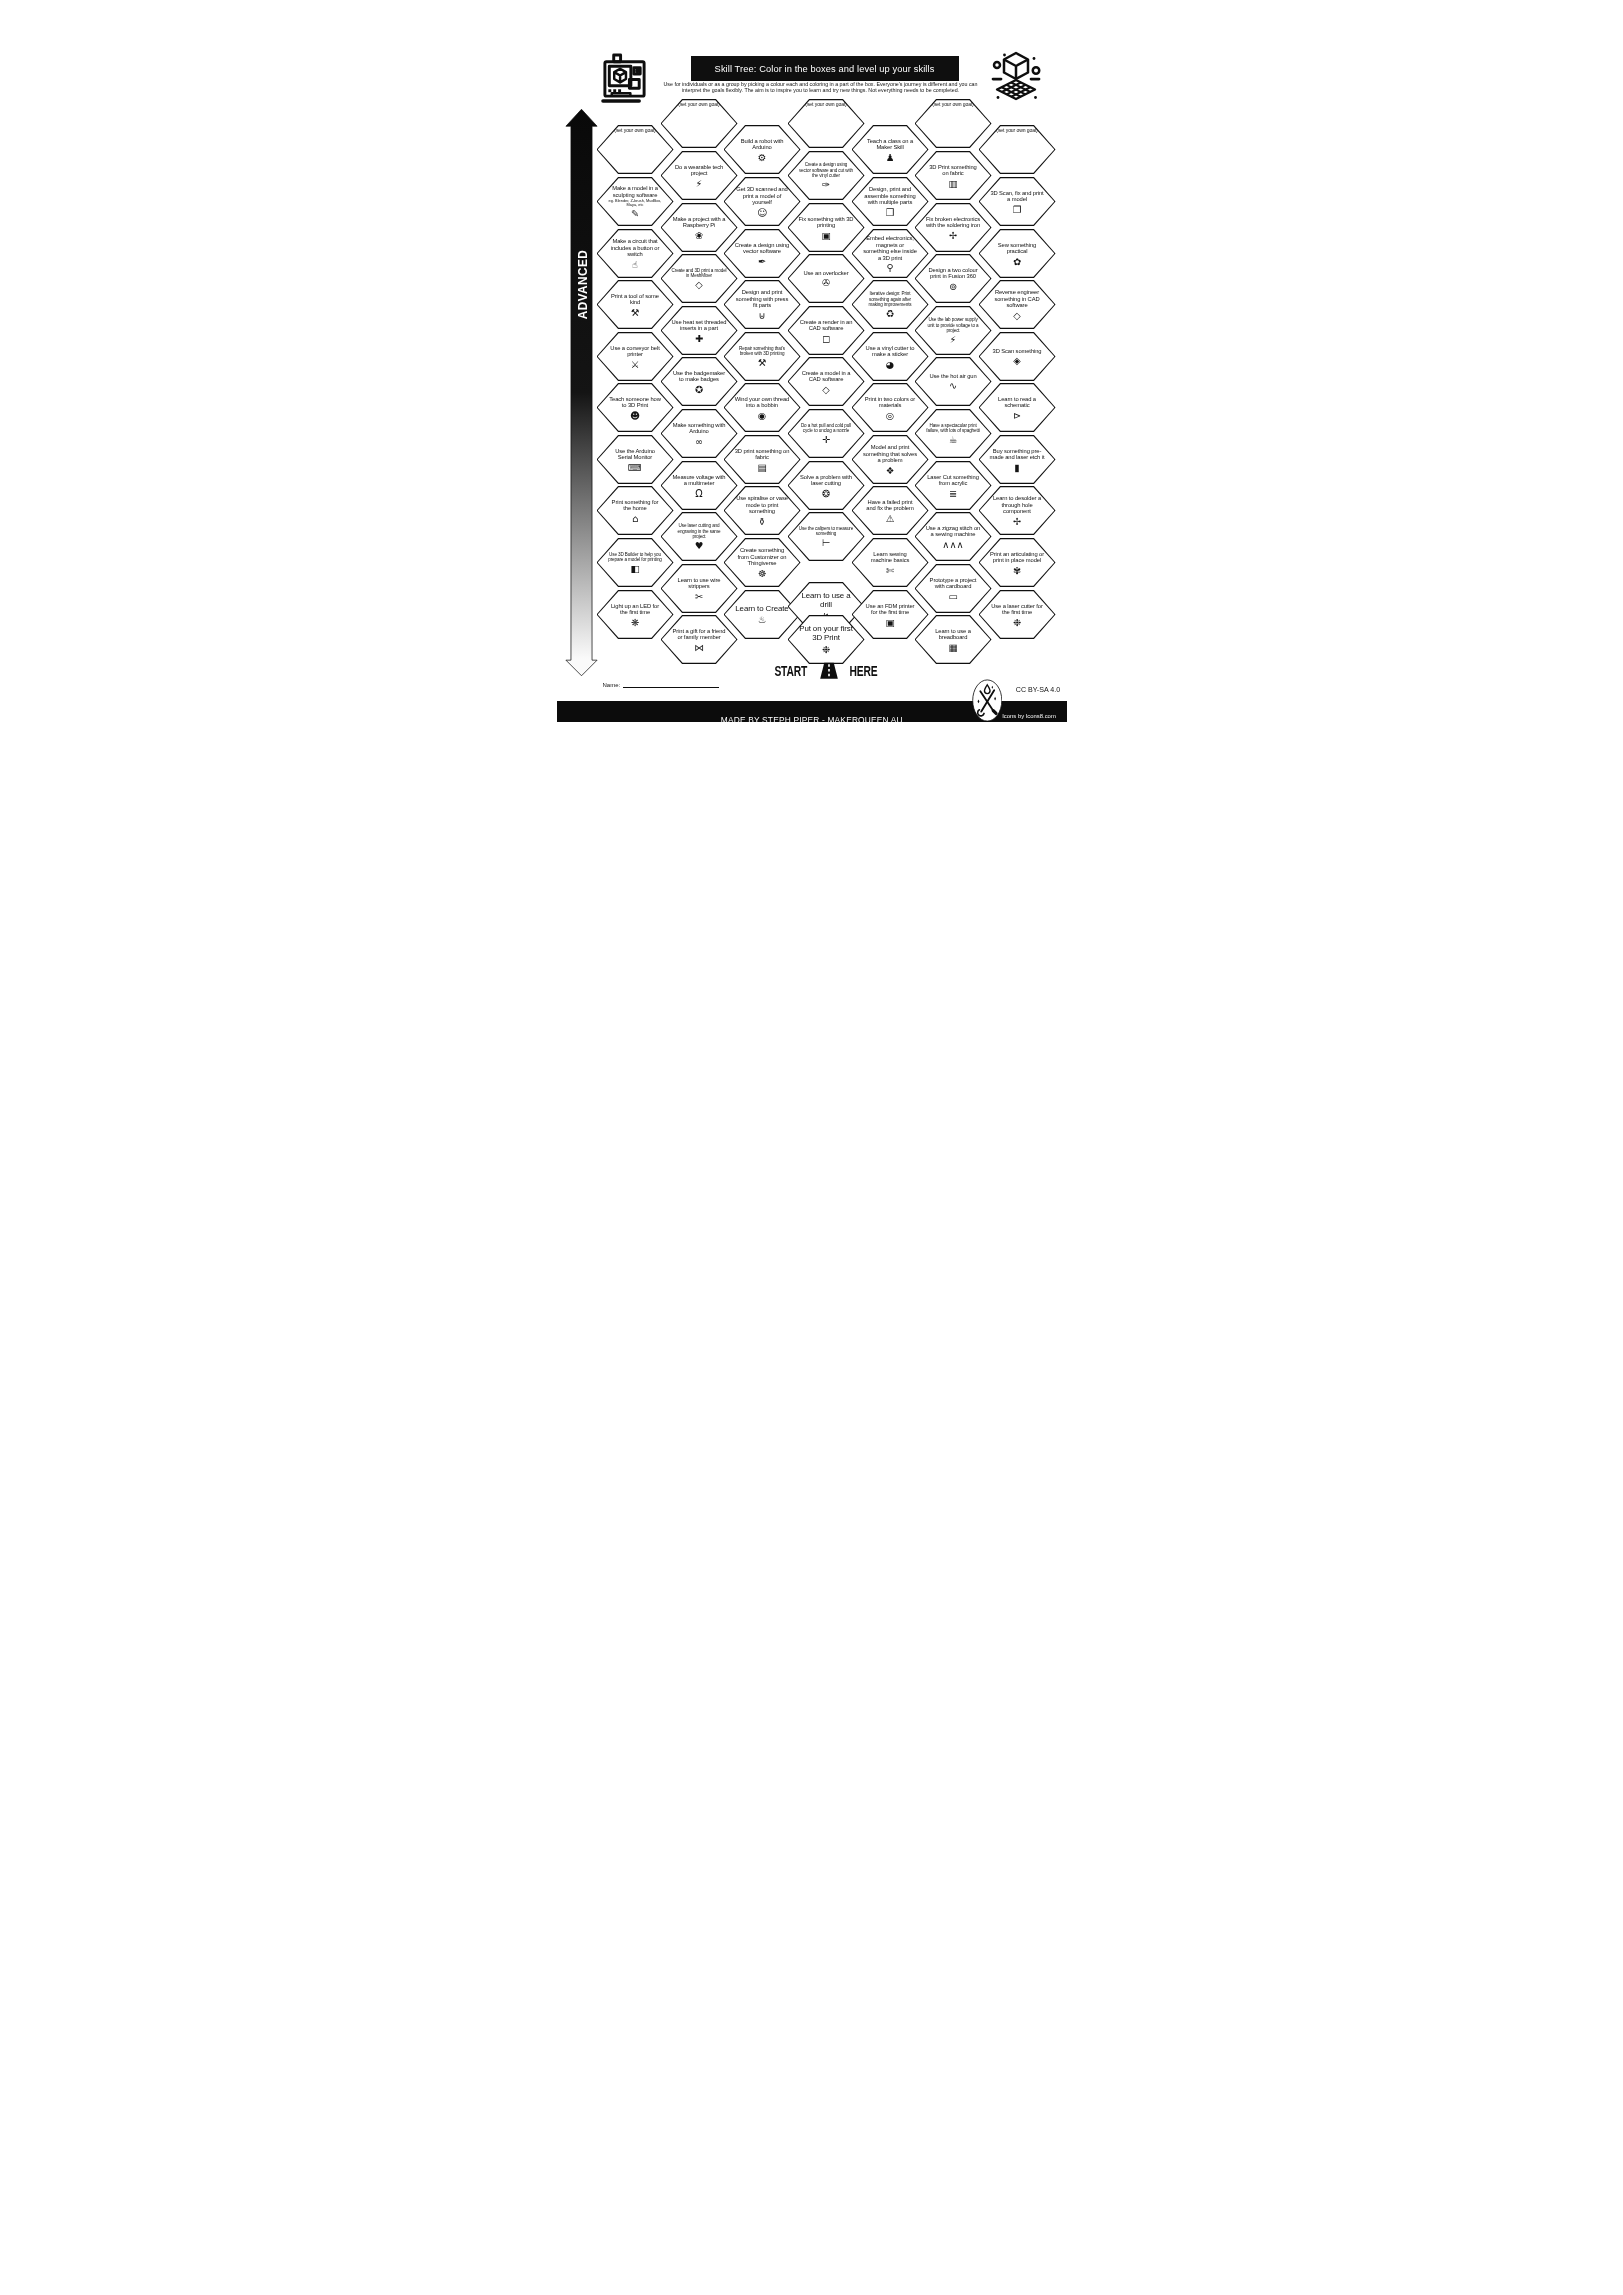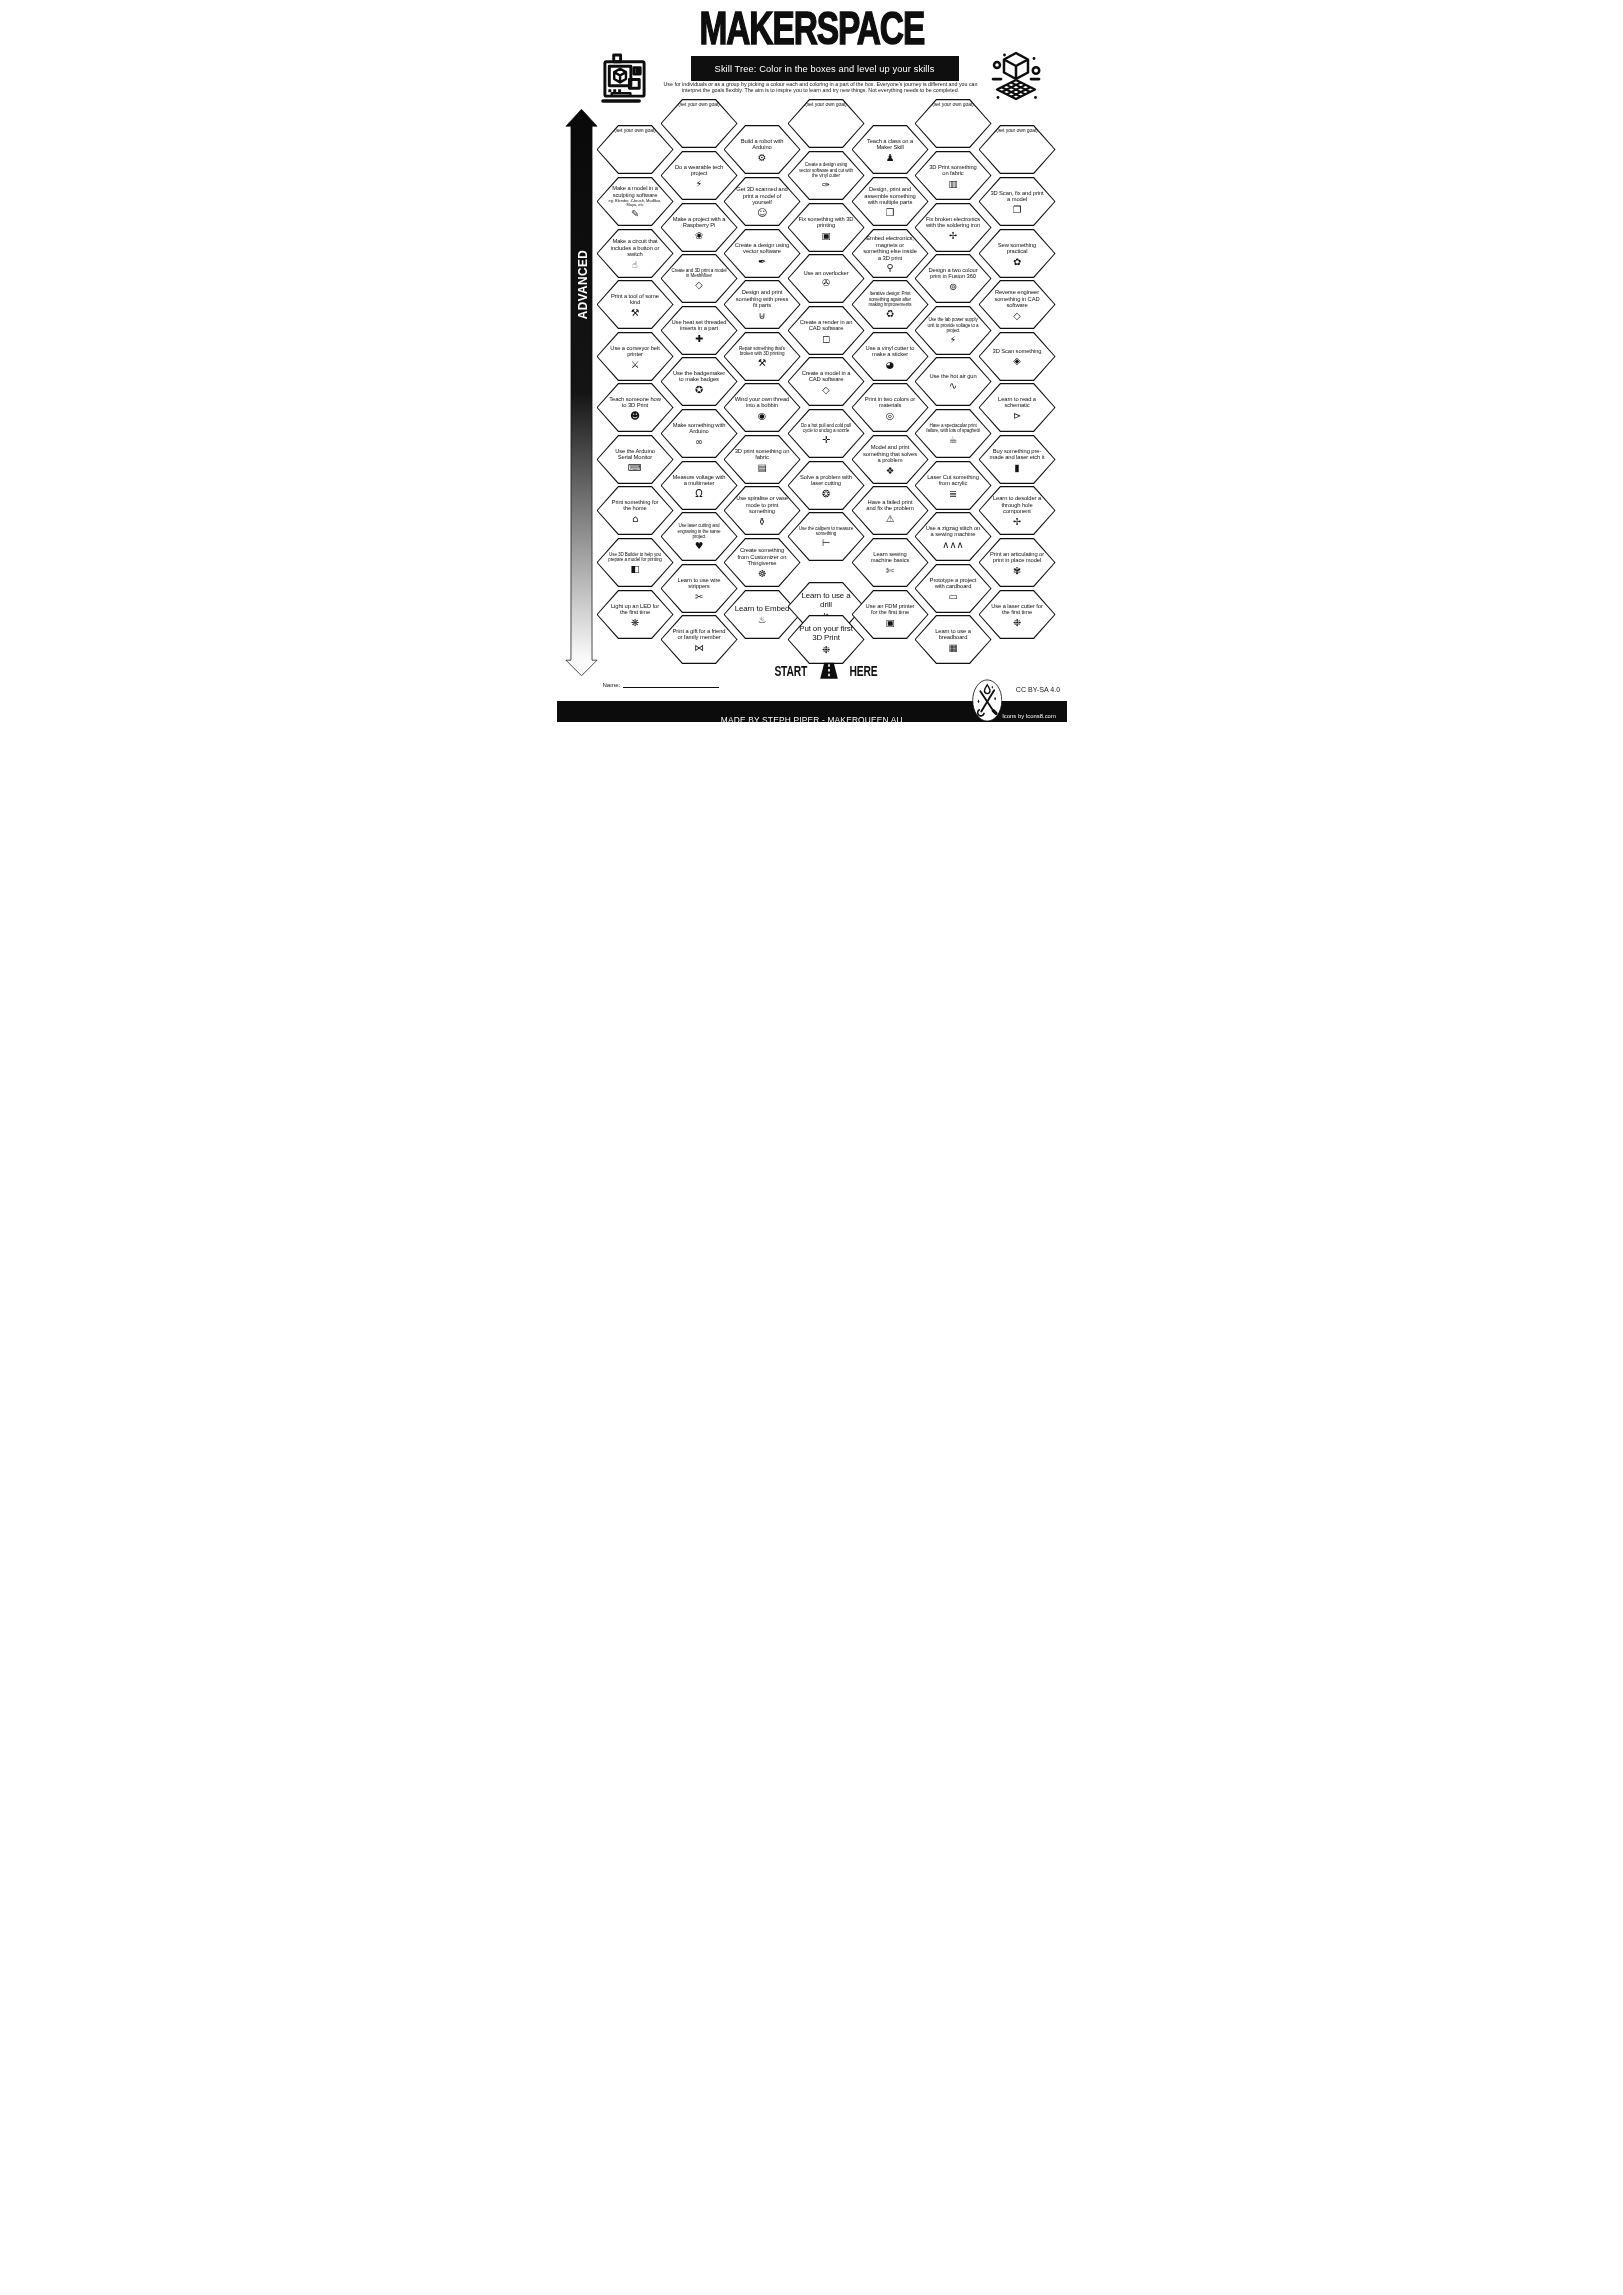--- a/index.html
+++ b/index.html
@@ -62,23 +62,20 @@
   .license { position:absolute; left:451px; top:685px; width:60px; text-align:center; font-size:7.9px; color:#111;
              transform:scaleX(0.9); white-space:nowrap; }
   .icons-credit { position:absolute; left:435px; top:712px; width:74px; text-align:center; color:#fff; font-size:6.2px;
                   transform:scaleX(0.95); white-space:nowrap; }
 </style>
 </head>
 <body>
 
 <div class="page">
 
-  <div class="title-wrap">
-    <div class="title">MAKERSPACE</div>
-  </div>
   <div class="subtitle-bar">
     <div class="subtitle">Skill Tree:  Color in the boxes and level up your skills</div>
   </div>
   <div class="descr">
     <div>Use for individuals or as a group by picking a colour each and coloring in a part of the box.  Everyone's journey is different and you can</div>
     <div>interpret the goals flexibly.  The aim is to inspire you to learn and try new things. Not everything needs to be completed.</div>
   </div>
 
   <svg class="printer-icon" width="49" height="50" viewBox="0 0 100 102" fill="none" stroke="#0e0e0e" stroke-width="6" stroke-linejoin="round">
     <rect x="28" y="4" width="14" height="14"></rect>
@@ -333,21 +330,21 @@
       <div class="hex s-md" style="left: 167px; top: 538px;">
         <div class="hex-inner"></div>
         <div class="hex-body">
           <div class="hex-label">Create something from Customizer on Thingiverse</div>
           <div class="hex-glyph">☸</div>
         </div>
       </div>
       <div class="hex s-lg" style="left: 167px; top: 590px;">
         <div class="hex-inner"></div>
         <div class="hex-body">
-          <div class="hex-label">Learn to Embed</div>
+          <div class="hex-label">Learn to Create</div>
           <div class="hex-glyph">♨</div>
         </div>
       </div>
       <div class="hex s-sm goal" style="left: 231px; top: 99px;">
         <div class="hex-inner"></div>
         <div class="hex-body">
           <div class="hex-label">(set your own goal)</div>
         </div>
       </div>
       <div class="hex s-sm" style="left: 231px; top: 151px;">

